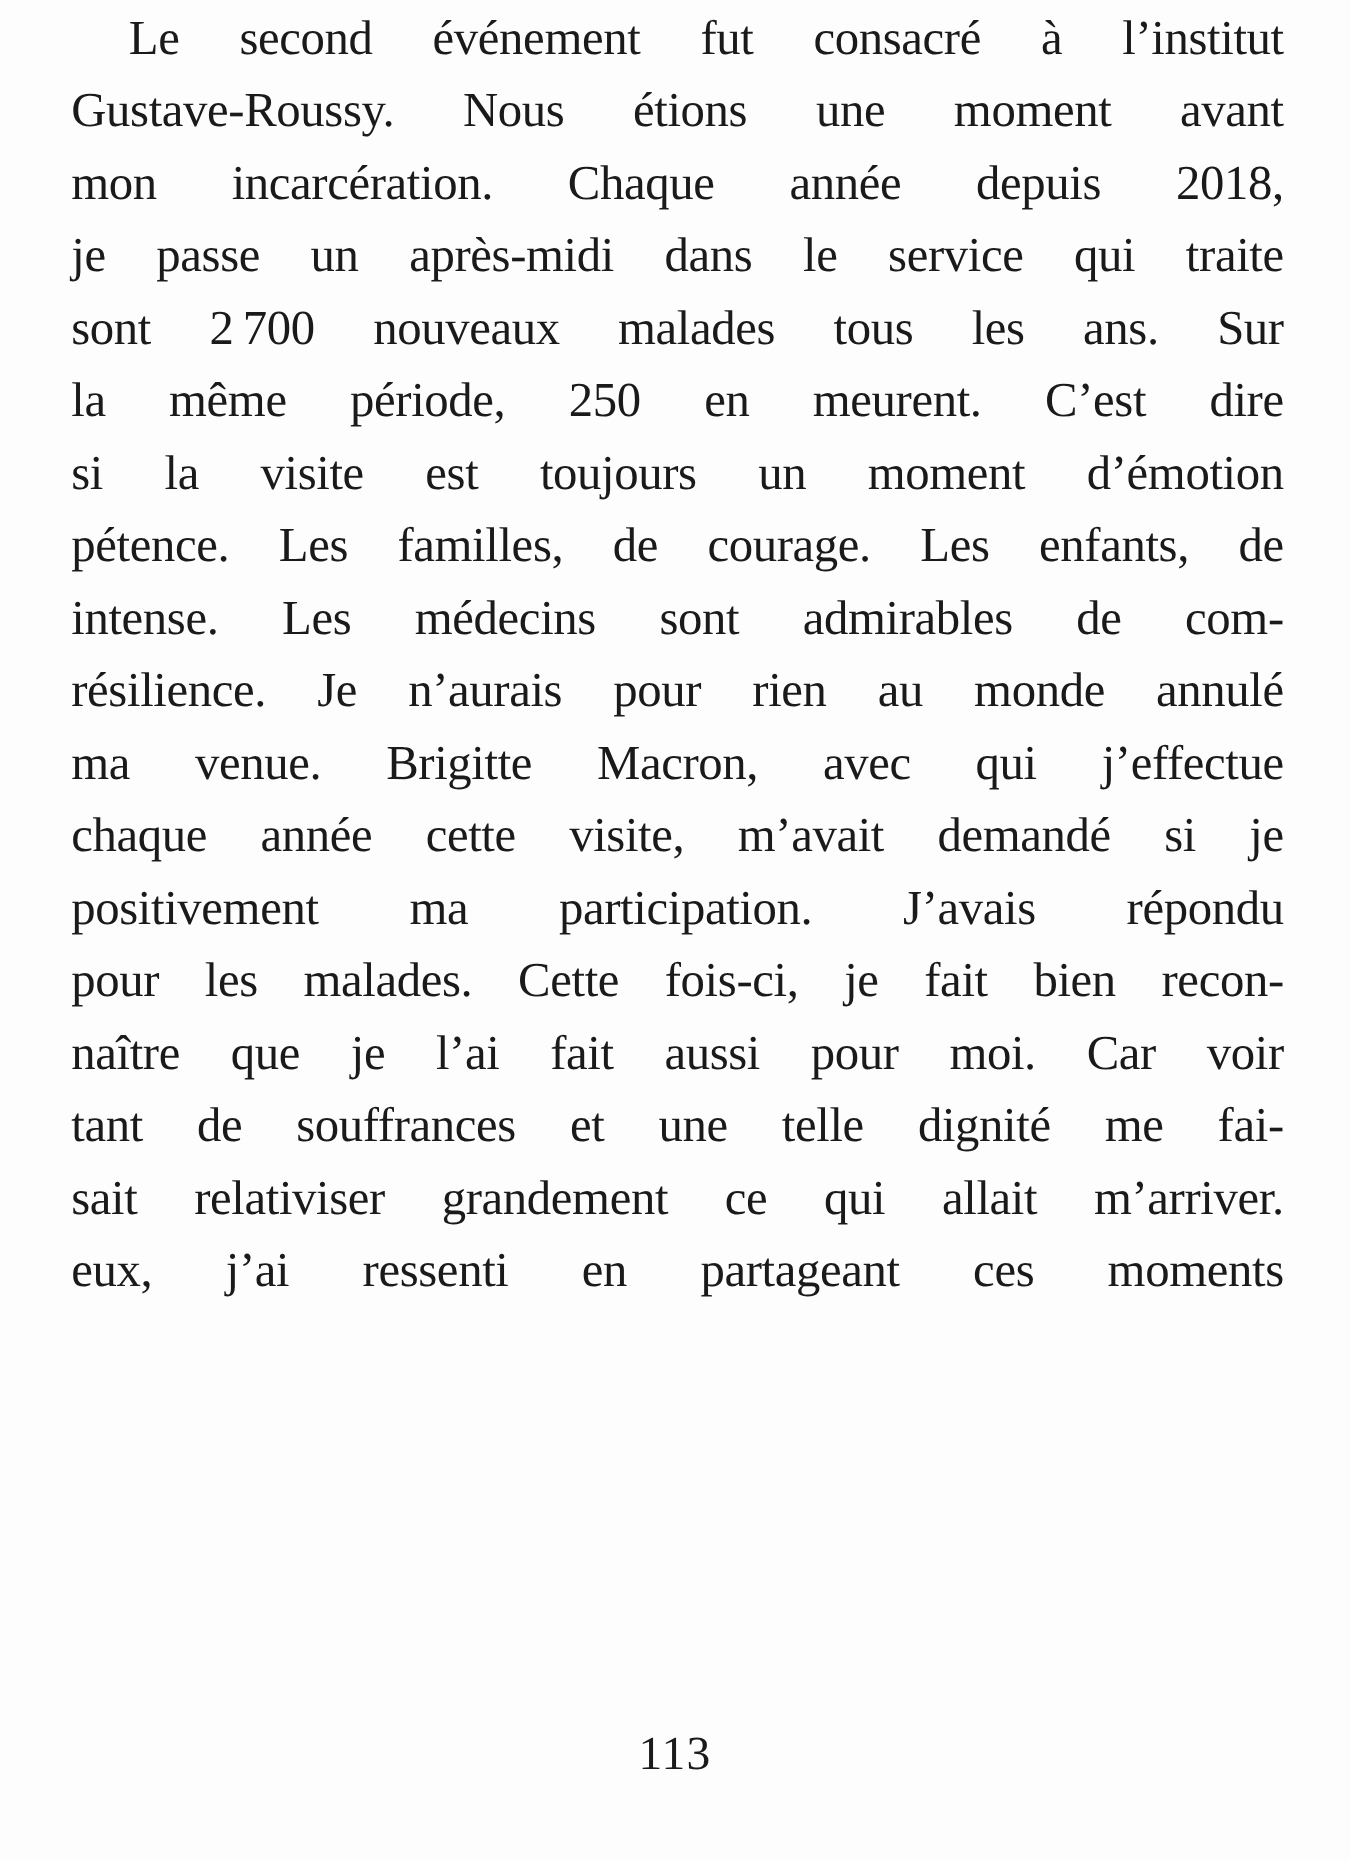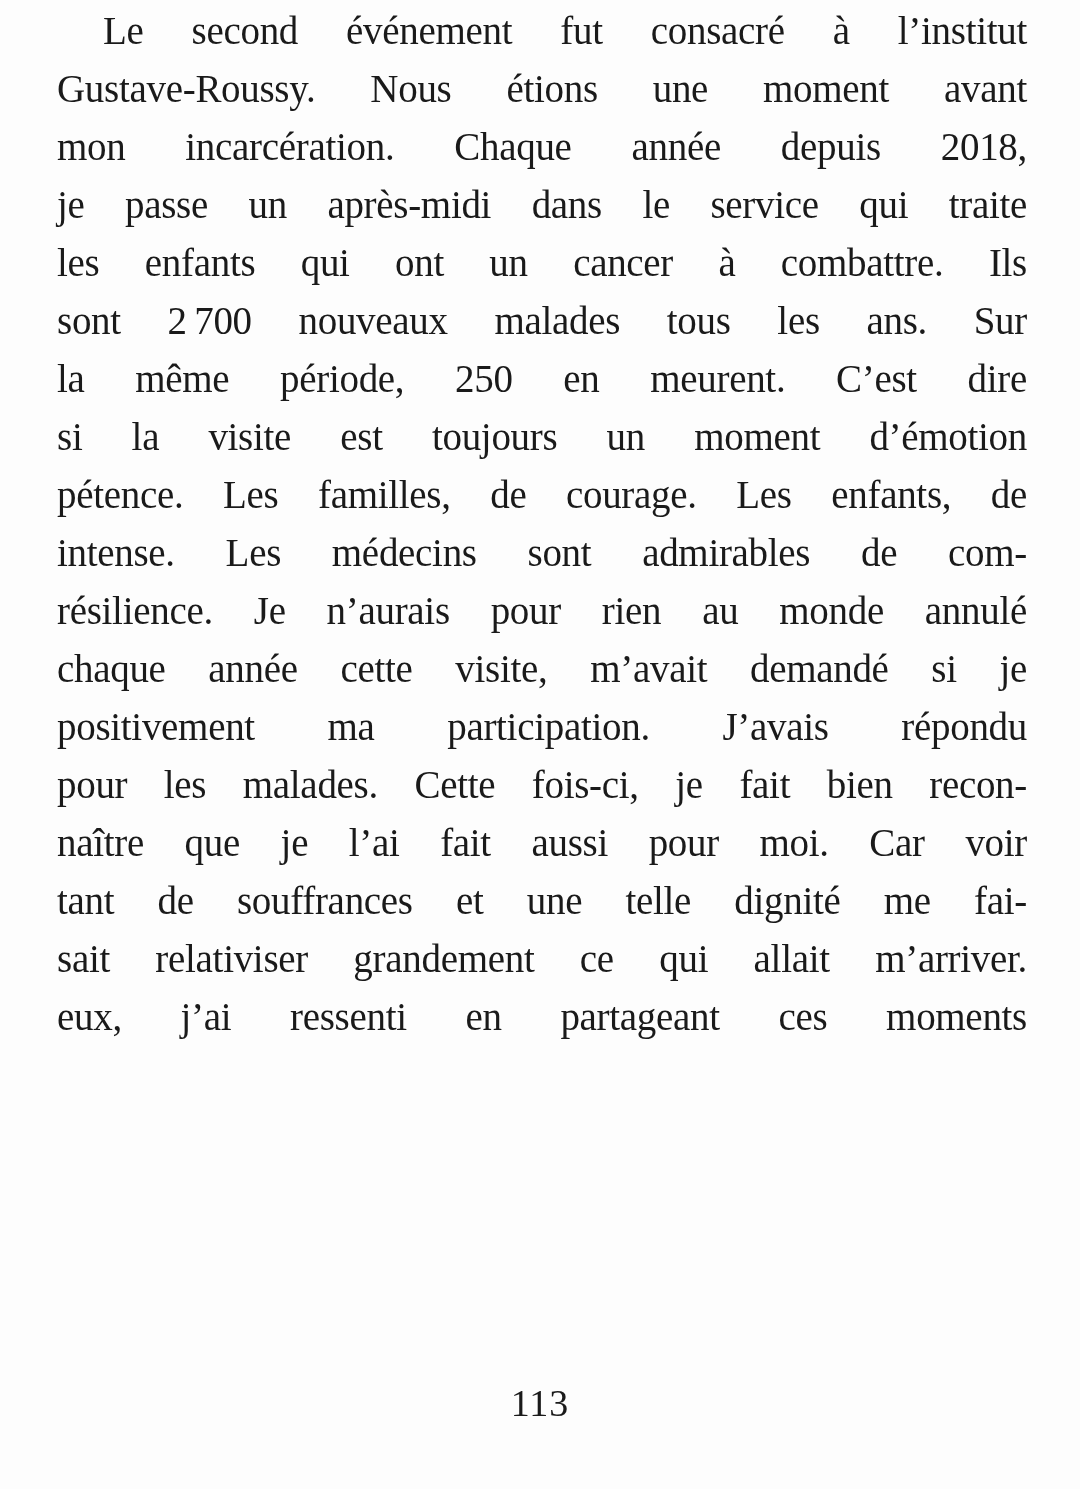--- a/index.html
+++ b/index.html
@@ -47,27 +47,27 @@
 </style>
 </head>
 <body>
 
 <div class="page" style="background: rgb(253, 253, 253); color: rgb(26, 26, 26);">
   <div class="text-block">
       <div class="line first">Le second événement fut consacré à l’institut</div>
       <div class="line">Gustave-Roussy. Nous étions une moment avant</div>
       <div class="line">mon incarcération. Chaque année depuis 2018,</div>
       <div class="line">je passe un après-midi dans le service qui traite</div>
-      <div class="line">les enfants qui ont un cancer à combattre. Ils</div>
       <div class="line">sont 2 700 nouveaux malades tous les ans. Sur</div>
       <div class="line">la même période, 250 en meurent. C’est dire</div>
       <div class="line">si la visite est toujours un moment d’émotion</div>
       <div class="line">pétence. Les familles, de courage. Les enfants, de</div>
       <div class="line">intense. Les médecins sont admirables de com-</div>
       <div class="line">résilience. Je n’aurais pour rien au monde annulé</div>
+      <div class="line">ma venue. Brigitte Macron, avec qui j’effectue</div>
       <div class="line">chaque année cette visite, m’avait demandé si je</div>
       <div class="line">positivement ma participation. J’avais répondu</div>
       <div class="line">pour les malades. Cette fois-ci, je fait bien recon-</div>
       <div class="line">naître que je l’ai fait aussi pour moi. Car voir</div>
       <div class="line">tant de souffrances et une telle dignité me fai-</div>
       <div class="line">sait relativiser grandement ce qui allait m’arriver.</div>
       <div class="line">eux, j’ai ressenti en partageant ces moments</div>
     </div>
   <div class="page-number">113</div>
 </div>

